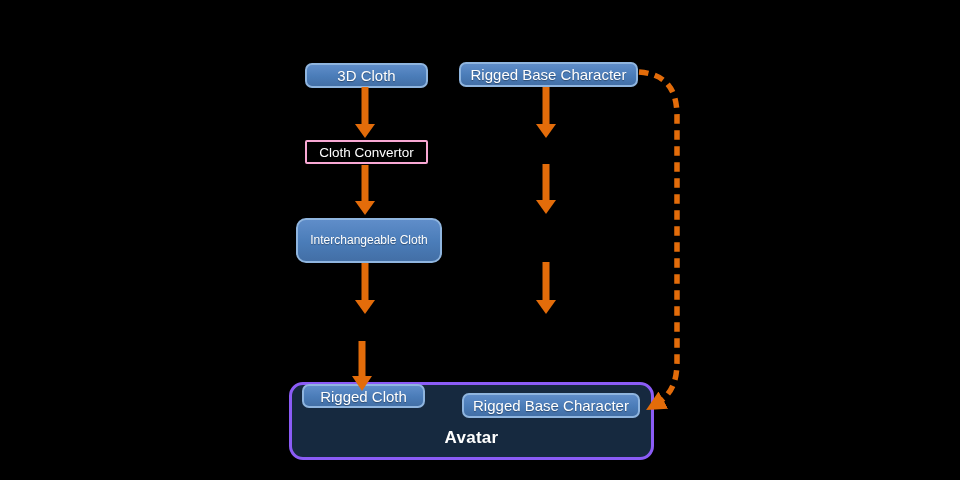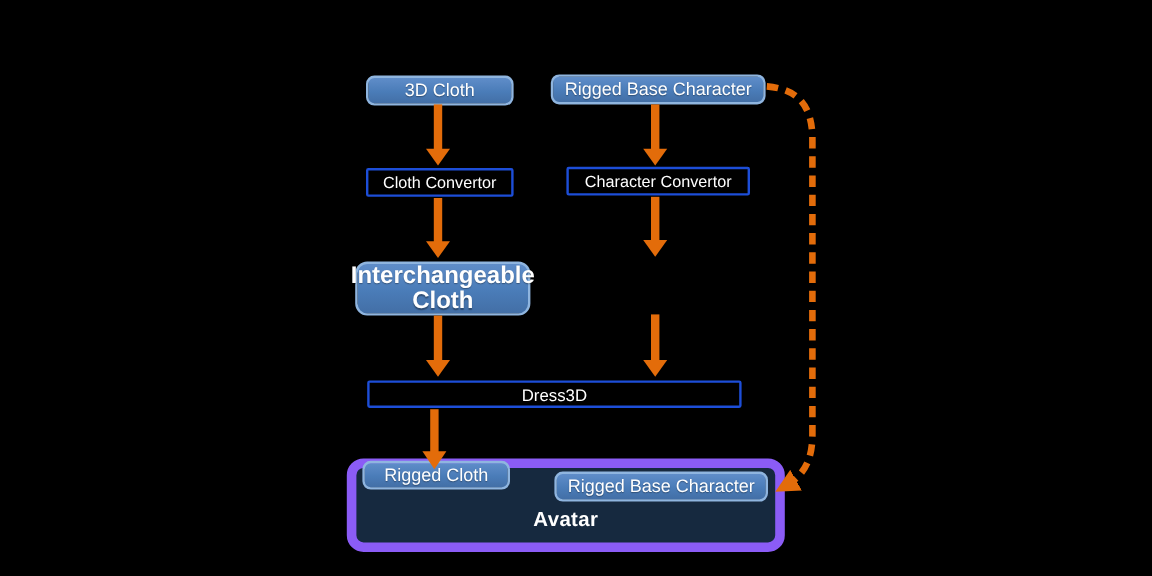--- a/index.html
+++ b/index.html
@@ -9,51 +9,49 @@
   }
   .node{
     position:absolute;display:flex;align-items:center;justify-content:center;
     text-align:center;box-sizing:border-box;white-space:nowrap;
   }
   .blue{
     background:linear-gradient(180deg,#5f8dc9 0%,#4a7cb8 55%,#436fa6 100%);
     border:2px solid #8fb5df;border-radius:7px;font-size:15px;
     text-shadow:0 1px 1px rgba(0,0,0,.35);
   }
-  .blue.big{border-radius:10px;font-size:20px;line-height:21px;white-space:normal;padding:2px 10px;font-weight:bold;}
+  .blue.big{border-radius:10px;font-size:12px;line-height:21px;white-space:normal;padding:2px 10px;}
   .converter{
-    background:#000;border:2px solid #1d4ed8;border-radius:2px;font-size:13.5px;
+    background:#000;border:2px solid #f9a8d4;border-radius:2px;font-size:13.5px;
   }
   .avatar-box{
-    position:absolute;background:#16293f;border:8px solid #8b5cf6;border-radius:14px;
+    position:absolute;background:#16293f;border:3px solid #8b5cf6;border-radius:14px;
     box-sizing:border-box;
   }
   .avatar-label{
     position:absolute;left:0;right:0;bottom:9px;text-align:center;
     font-weight:bold;font-size:17px;letter-spacing:.3px;
   }
   #arrows{position:absolute;left:0;top:0;width:960px;height:480px;pointer-events:none;}
 </style>
 </head>
 <body>
 
 <div id="stage">
 
   <div class="node blue" style="left:305px;top:38px;width:123px;height:25px;">3D Cloth</div>
 
   <div class="node blue" style="left:459px;top:37px;width:179px;height:25px;">Rigged Base Character</div>
 
   <div class="node converter" style="left:305px;top:115px;width:123px;height:24px;">Cloth Convertor</div>
 
-  <div class="node converter" style="left:472px;top:114px;width:153px;height:24px;">Character Convertor</div>
 
   <div class="node blue big" style="left:296px;top:193px;width:146px;height:45px;">Interchangeable Cloth</div>
 
 
-  <div class="node converter" style="left:306px;top:292px;width:312px;height:23px;font-size:14px;">Dress3D</div>
 
   <div class="avatar-box" style="left:289px;top:357px;width:365px;height:78px;">
     <div class="avatar-label">Avatar</div>
   </div>
 
   <div class="node blue" style="left:302px;top:359px;width:123px;height:24px;">Rigged Cloth</div>
 
   <div class="node blue" style="left:462px;top:368px;width:178px;height:25px;">Rigged Base Character</div>
 
   <svg id="arrows" viewBox="0 0 960 480" xmlns="http://www.w3.org/2000/svg">

